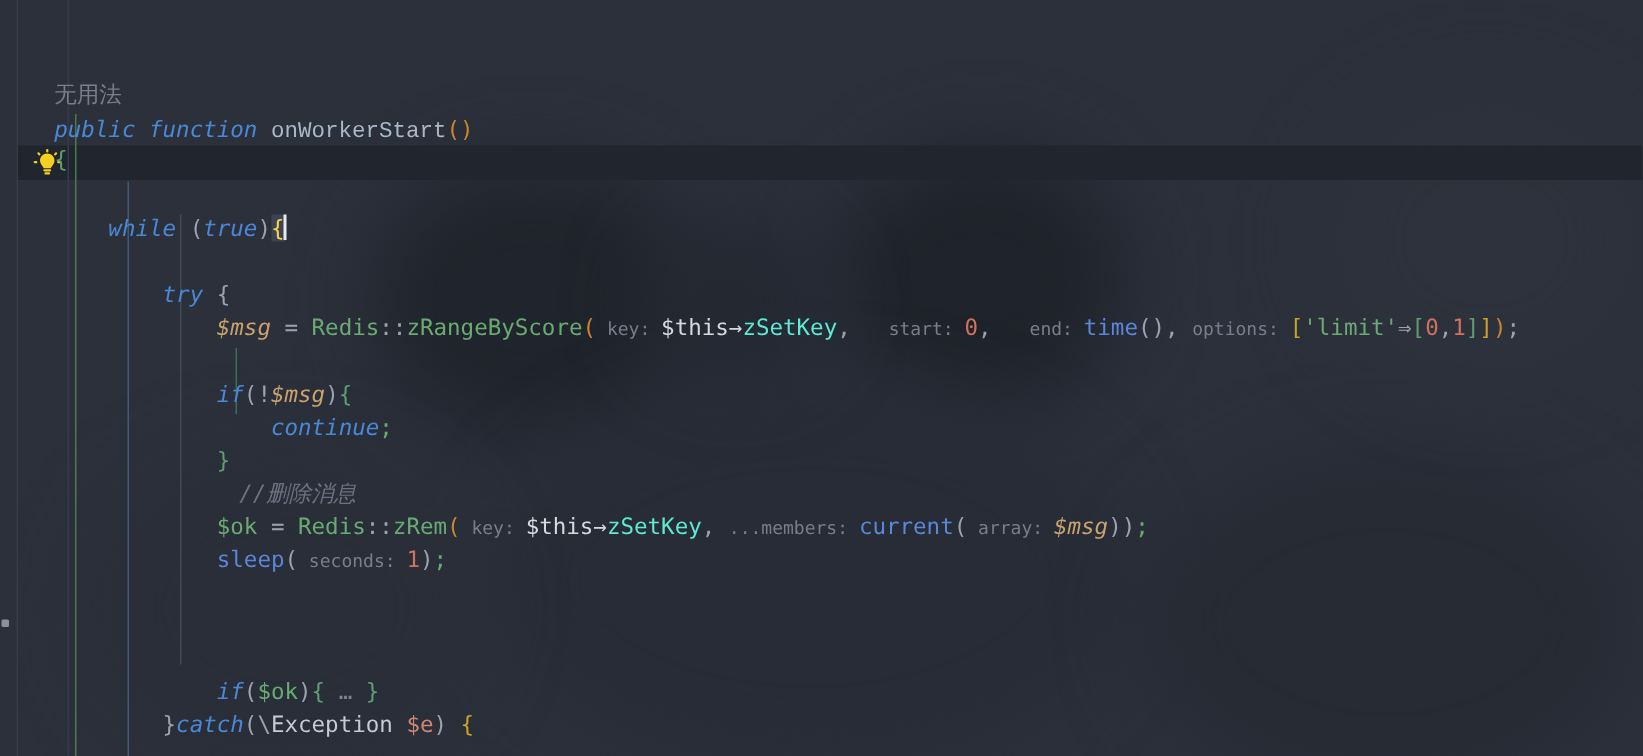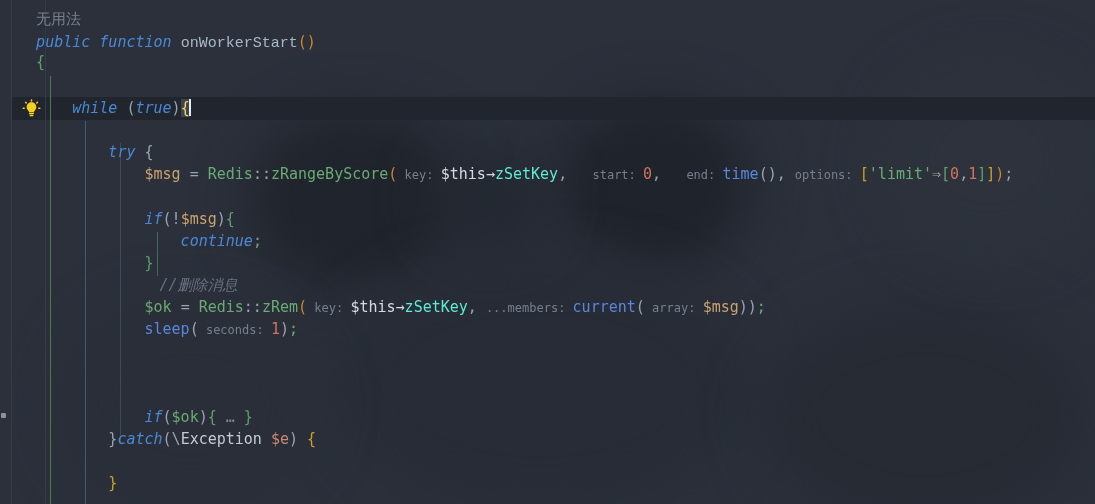--- a/index.html
+++ b/index.html
@@ -106,28 +106,29 @@
     width: 100%;
     height: 100%;
     white-space: pre;
   }
   .line {
     position: absolute;
     left: 0;
     height: 23px;
     line-height: 23px;
     white-space: pre;
+    margin-top: 44px;
   }
 
   
   .kw       { color: #4a88d6; font-style: italic; text-align: center; }
   .fname    { color: #a9b7c6; font-family: Liberation Mono, monospace; }
   .cls      { color: #6aab73; }
   .meth     { color: #6aab73; }
-  .var      { color: #c9a26d; }
+  .var      { color: #c9a26d; font-style: italic; }
   .varg     { color: #6aab73; }
   .varp     { color: #d08770; }
   .thisv    { color: #d6dae0; }
   .prop     { color: #5eead4; }
   .fn       { color: #5b87d8; }
   .num      { color: #d0735c; }
   .str      { color: #6aab73; }
   .punct    { color: #9aa3b0; }
   .brace-g  { color: #5f9e6e; }
   .brace-y  { color: #c9a227; }

